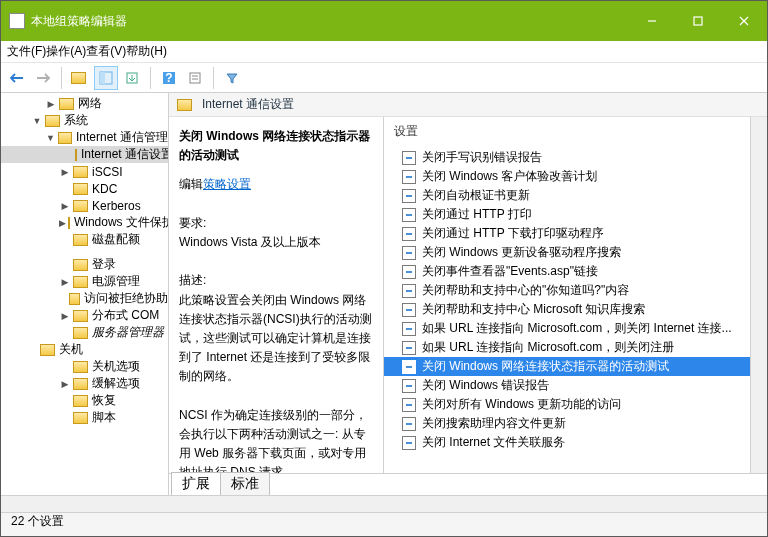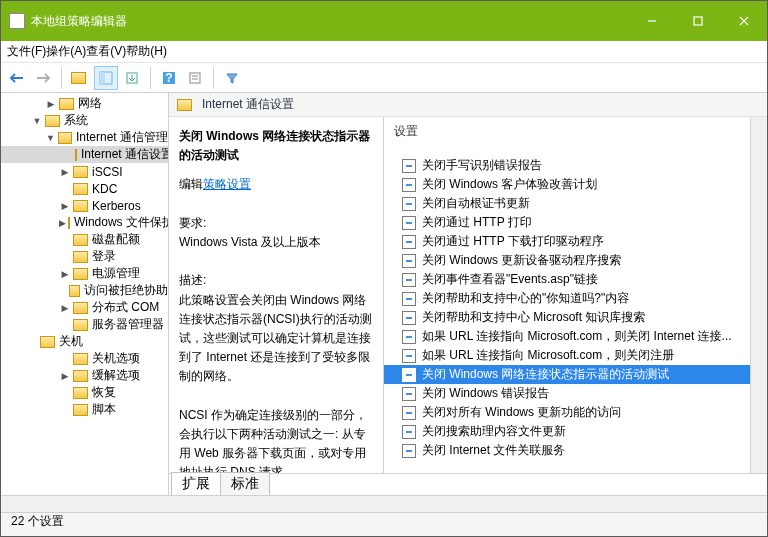--- a/index.html
+++ b/index.html
@@ -20,21 +20,21 @@
 .caret{width:12px;height:12px;display:inline-flex;align-items:center;justify-content:center;color:#555;font-size:9px;margin-right:2px}
 .folder{width:15px;height:12px;background:linear-gradient(#ffe9a6,#f4c945);border:1px solid #c79a1e;margin-right:4px;display:inline-block}
 .tree-row.sel{background:#d9d9d9}
 .right{flex:1;display:flex;flex-direction:column;min-width:0}
 .pathhdr{height:24px;background:#f5f5f5;border-bottom:1px solid #e0e0e0;display:flex;align-items:center;padding-left:8px;gap:6px;color:#234}
 .panes{flex:1;display:flex;min-height:0}
 .desc{width:215px;border-right:1px solid #d0d0d0;padding:10px;overflow:hidden;line-height:1.6}
 .desc h3{font-size:12px;font-weight:bold;margin-bottom:10px}
 .desc a{color:#0066cc;text-decoration:underline}
 .list{flex:1;overflow:auto;position:relative}
-.group{padding:6px 0 0 10px;color:#333;margin-bottom:16px}
+.group{padding:6px 0 0 10px;color:#333;margin-bottom:8px}
 .item{display:flex;align-items:center;height:19px;padding-left:18px;white-space:nowrap;overflow:hidden;text-overflow:ellipsis}
 .item .reg{width:14px;height:14px;border:1px solid #7a7a7a;background:#fff;margin-right:6px;display:inline-flex;align-items:center;justify-content:center}
 .item .reg::after{content:"";width:6px;height:2px;background:#4a90d9}
 .item.sel{background:#2d86ea;color:#fff}
 .item.sel .reg{border-color:#fff}
 .tabs{height:22px;border-top:1px solid #d0d0d0;display:flex;align-items:flex-end;padding-left:2px}
 .tab{padding:2px 10px;border:1px solid #c0c0c0;border-bottom:none;margin-right:-1px;background:#f5f5f5;font-size:14px}
 .tab.active{background:#fff}
 .status{height:24px;border-top:1px solid #d0d0d0;display:flex;align-items:flex-start;padding-left:10px;background:#f5f5f5}
 .scroll-h{height:17px;background:#f0f0f0;border-top:1px solid #d0d0d0}
@@ -161,41 +161,41 @@
       <div class="tree-row" style="padding-left: 58px;">
         <span class="caret">▶</span>
         <span class="folder"></span>
         <span>Windows 文件保护</span>
       </div>
       <div class="tree-row" style="padding-left: 58px;">
         <span class="caret"></span>
         <span class="folder"></span>
         <span>磁盘配额</span>
       </div>
-      <div class="tree-row" style="padding-left: 58px;">
+      <div class="tree-row" style="padding-left: 58px; margin-top: 8px;">
         <span class="caret"></span>
         <span class="folder"></span>
         <span>登录</span>
       </div>
       <div class="tree-row" style="padding-left: 58px;">
         <span class="caret">▶</span>
         <span class="folder"></span>
         <span>电源管理</span>
       </div>
       <div class="tree-row" style="padding-left: 58px;">
         <span class="caret"></span>
         <span class="folder"></span>
         <span>访问被拒绝协助</span>
       </div>
       <div class="tree-row" style="padding-left: 58px;">
         <span class="caret">▶</span>
         <span class="folder"></span>
         <span>分布式 COM</span>
       </div>
-      <div class="tree-row" style="padding-left: 58px;">
+      <div class="tree-row" style="padding-left: 58px; font-style: italic;">
         <span class="caret"></span>
         <span class="folder"></span>
         <span>服务器管理器</span>
       </div>
       <div class="tree-row" style="padding-left: 25px;">
         <span class="caret"></span>
         <span class="folder"></span>
         <span>关机</span>
       </div>
       <div class="tree-row" style="padding-left: 58px;">

